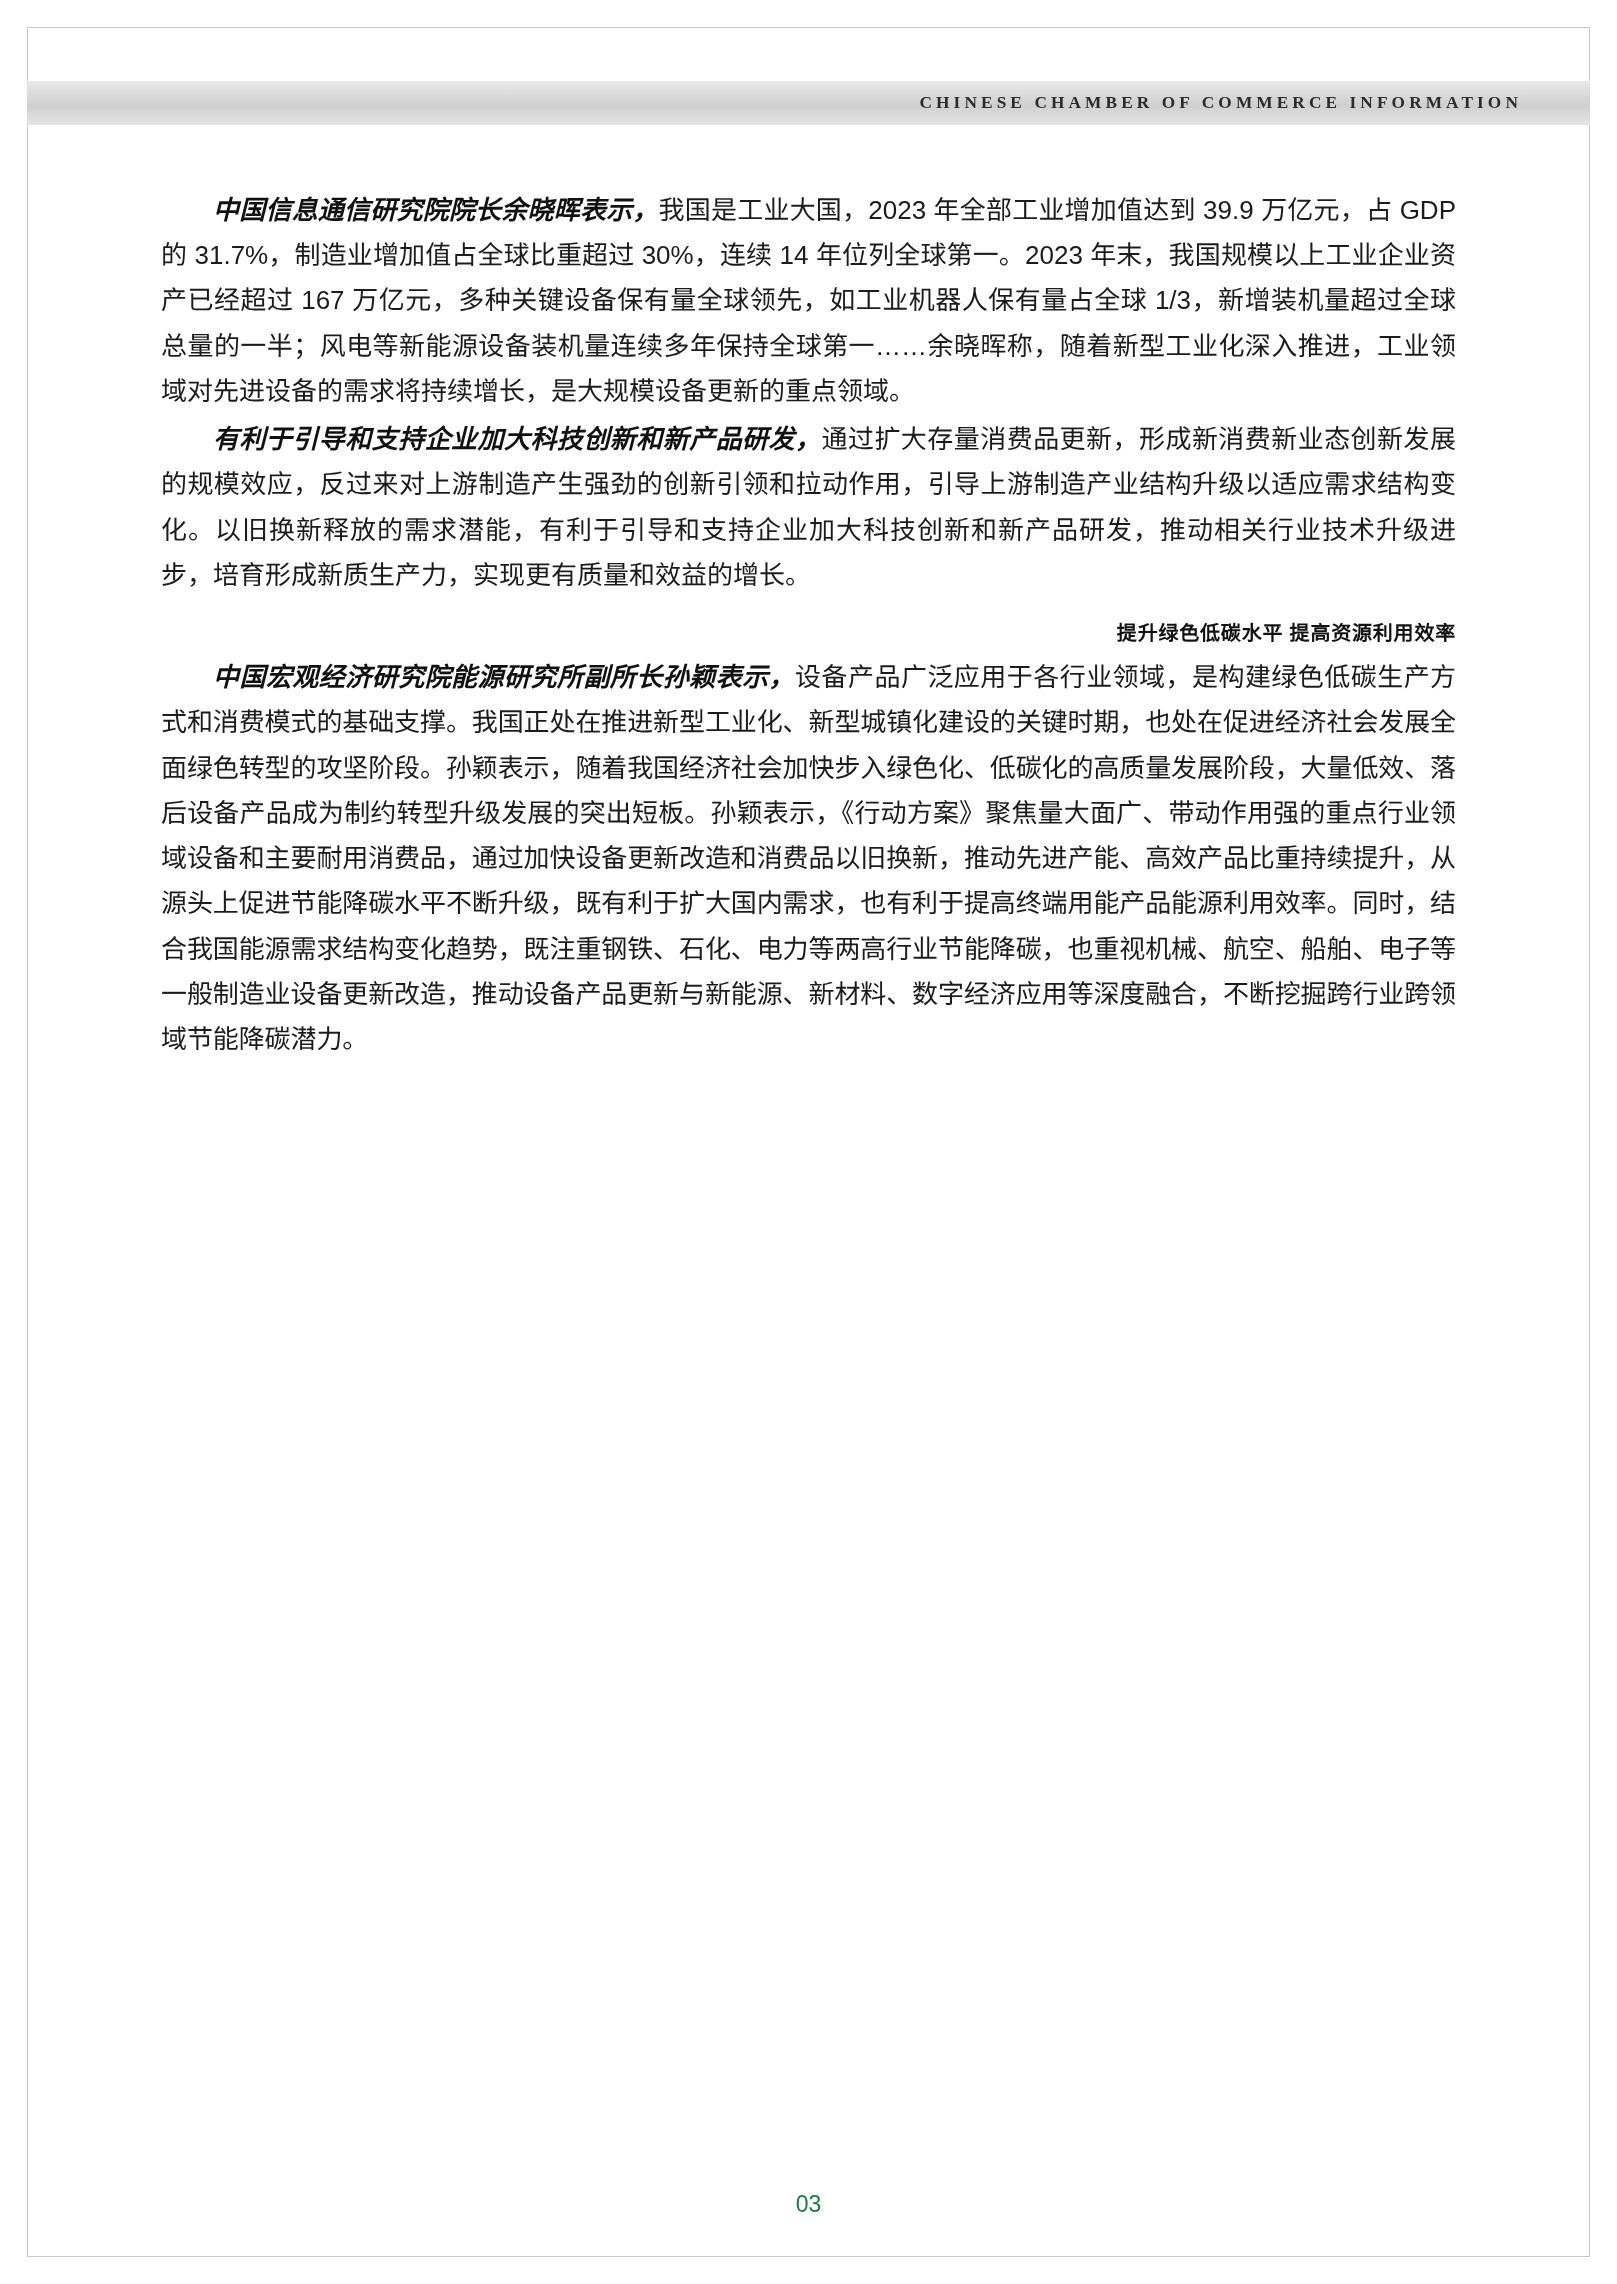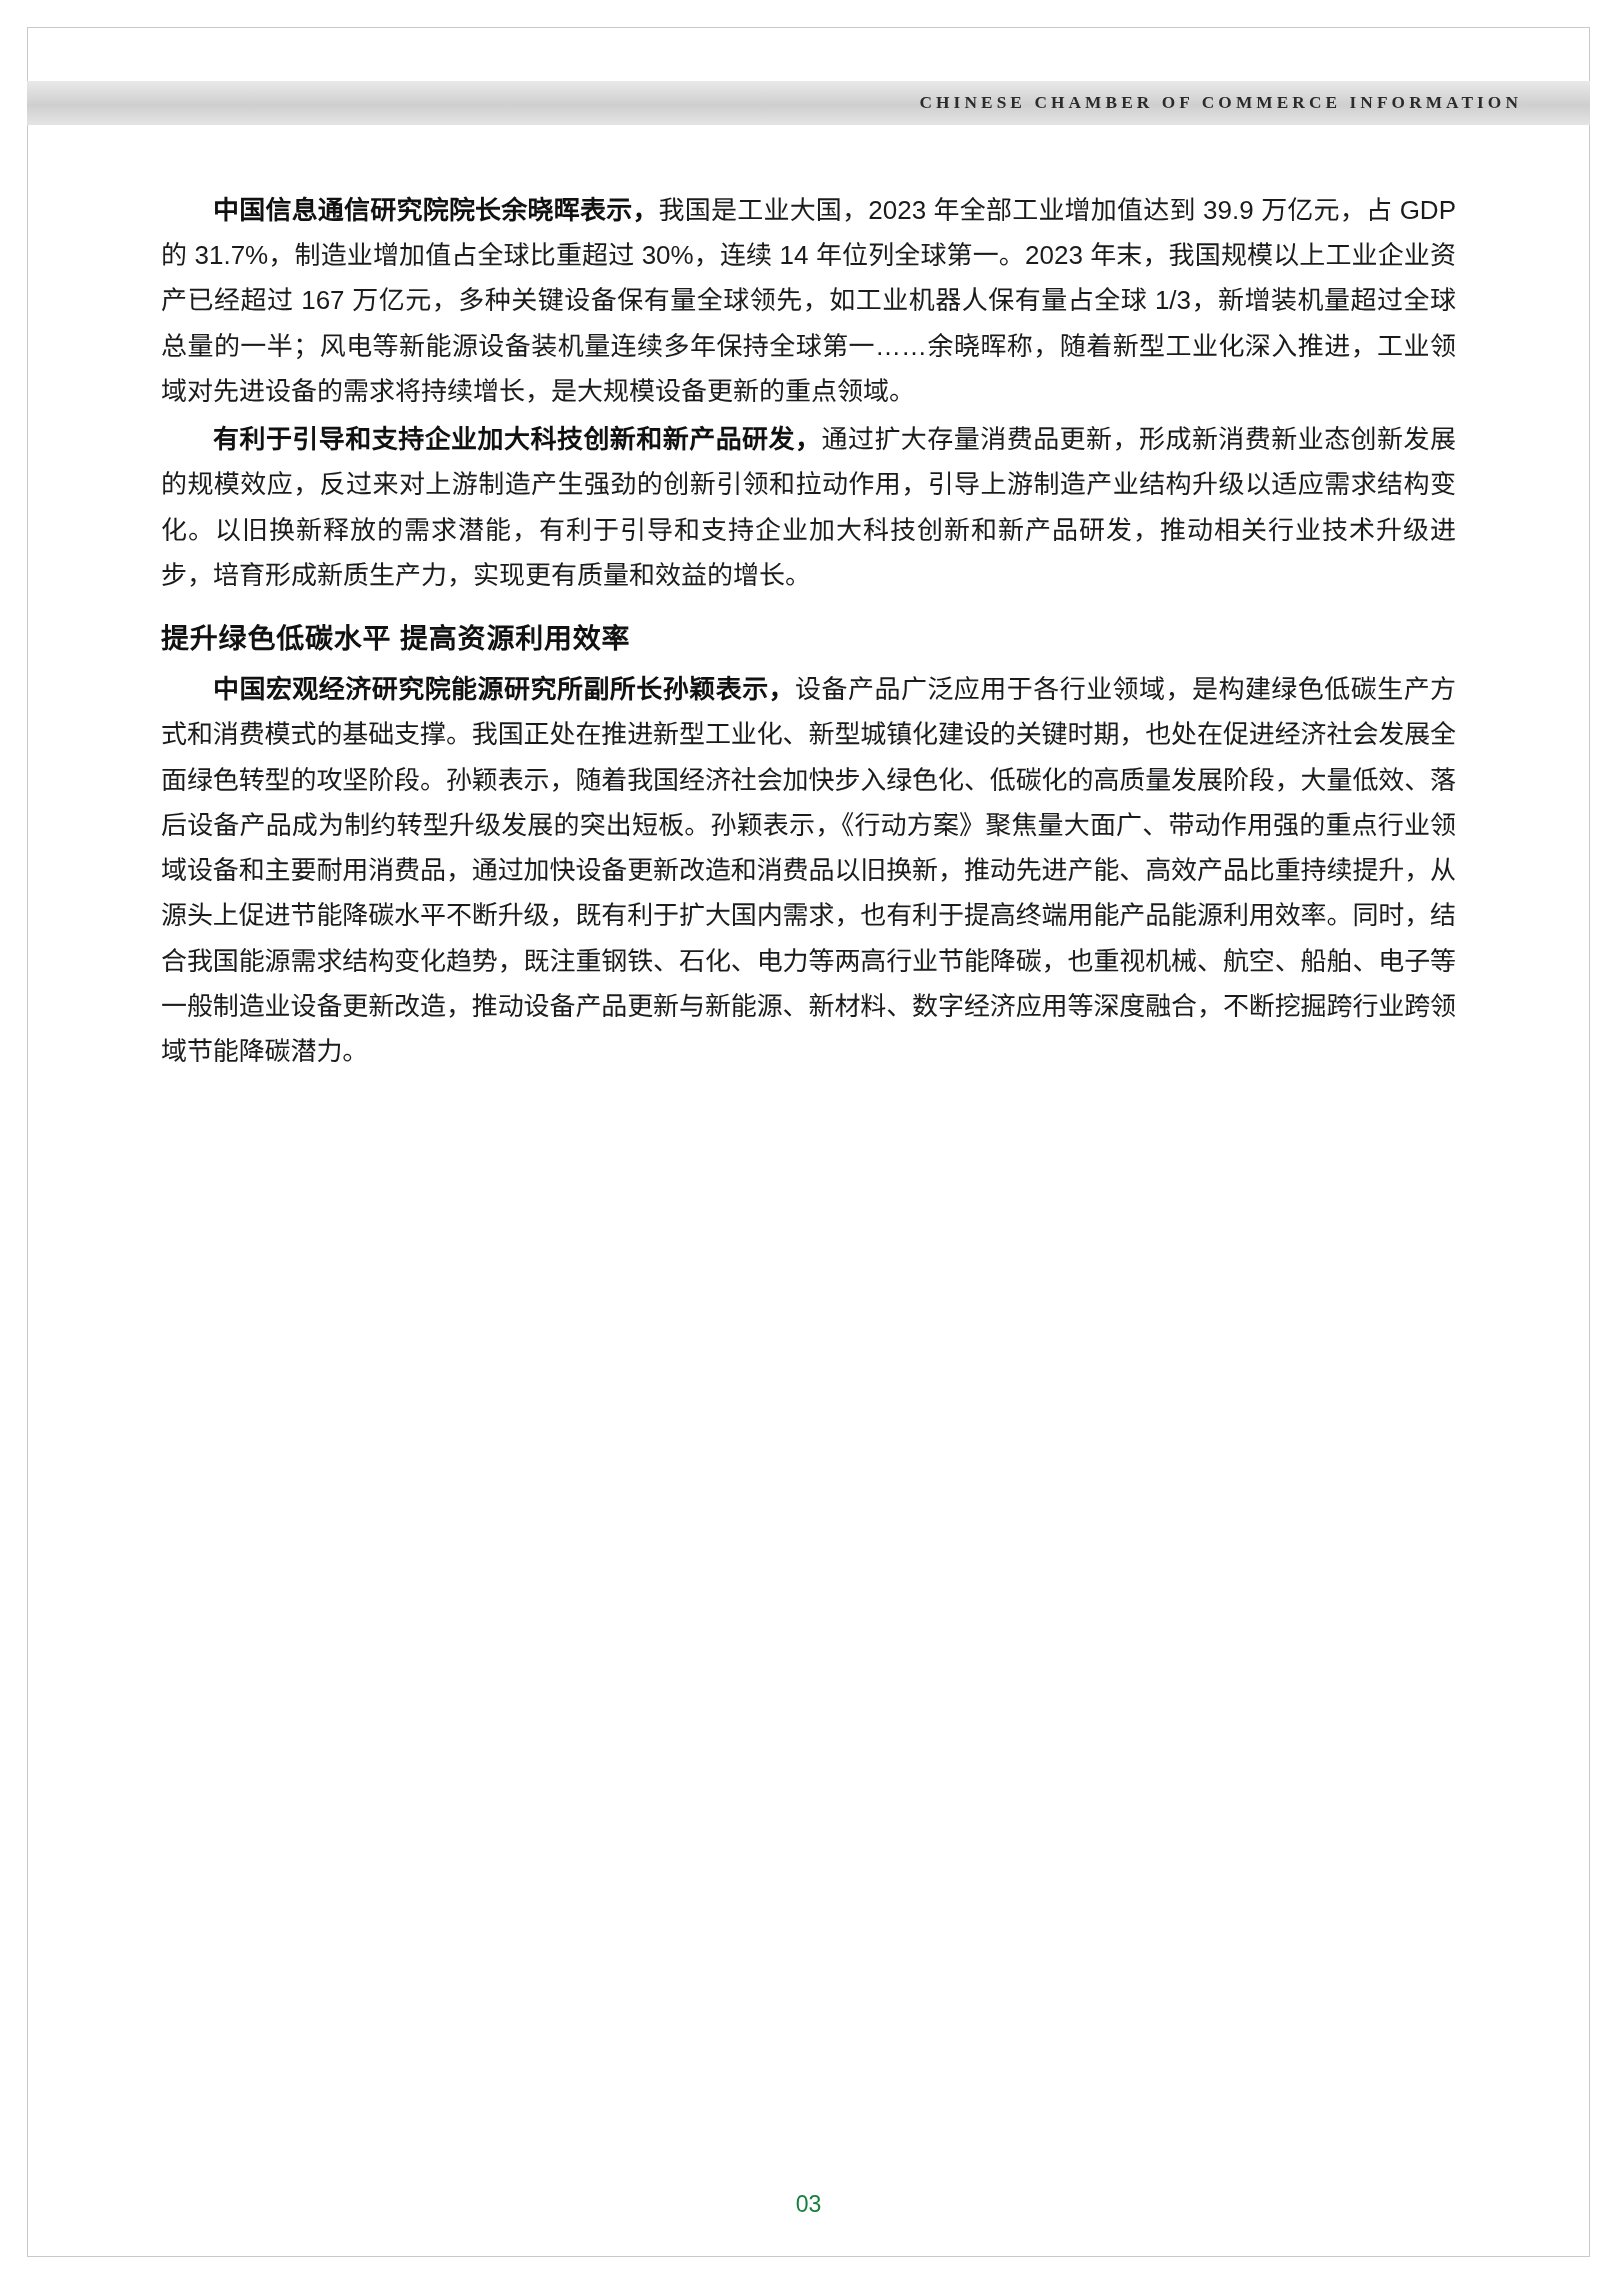--- a/index.html
+++ b/index.html
@@ -68,26 +68,27 @@
     text-indent: 2em;
     color: #1b1b1b;
     font-weight: 350;
   }
   p.para.tight {
     letter-spacing: -0.1px;
   }
   .lead {
     font-weight: 700;
     color: #111;
+    font-style: italic;
   }
   h2.section-title {
     margin: 19.6px 0 7.5px 0;
-    font-size: 28px;
+    font-size: 20px;
     line-height: 1.5;
-    text-align: left;
+    text-align: right;
     font-weight: 700;
     color: #111;
     letter-spacing: 0.8px;
   }
   .page-number {
     position: absolute;
     left: 0;
     right: 0;
     bottom: 66px;
     text-align: center;

